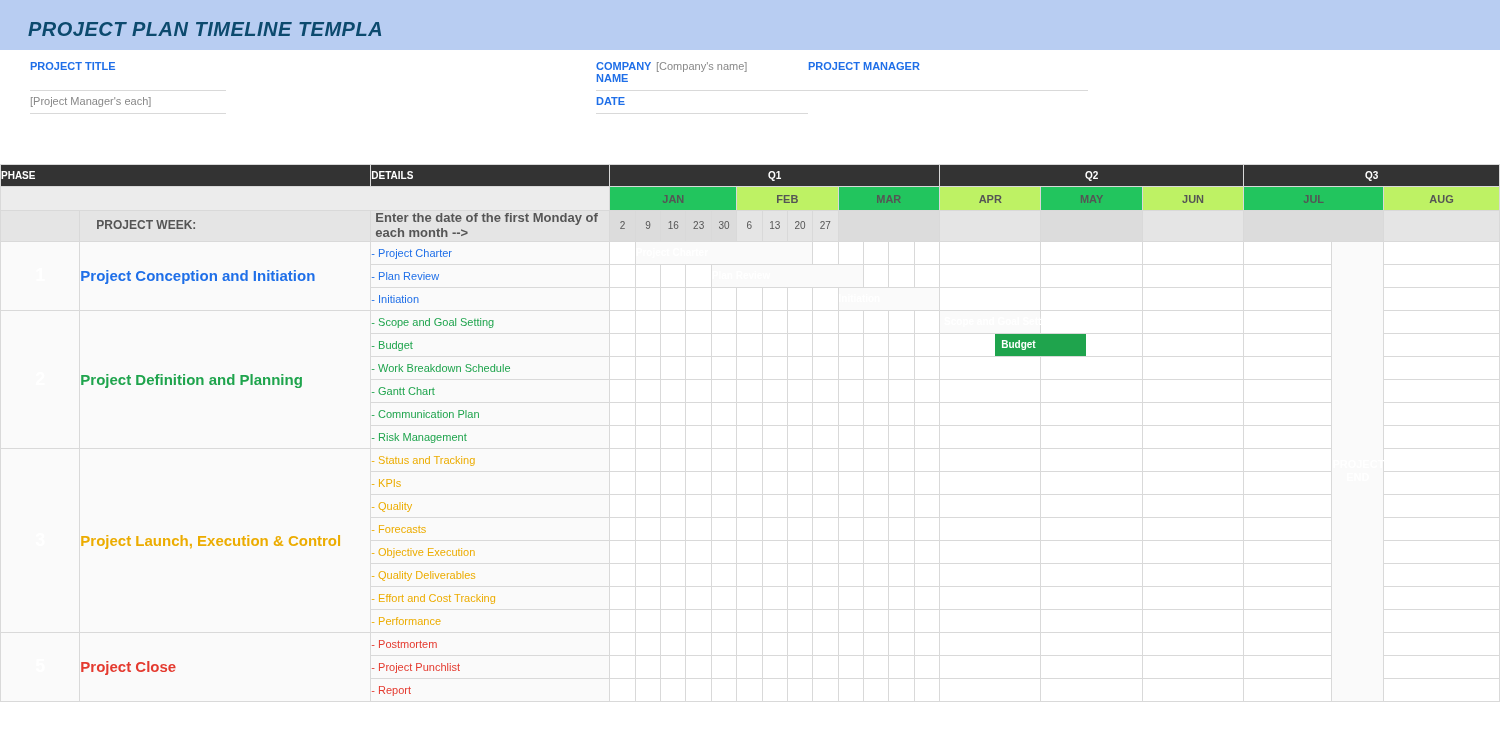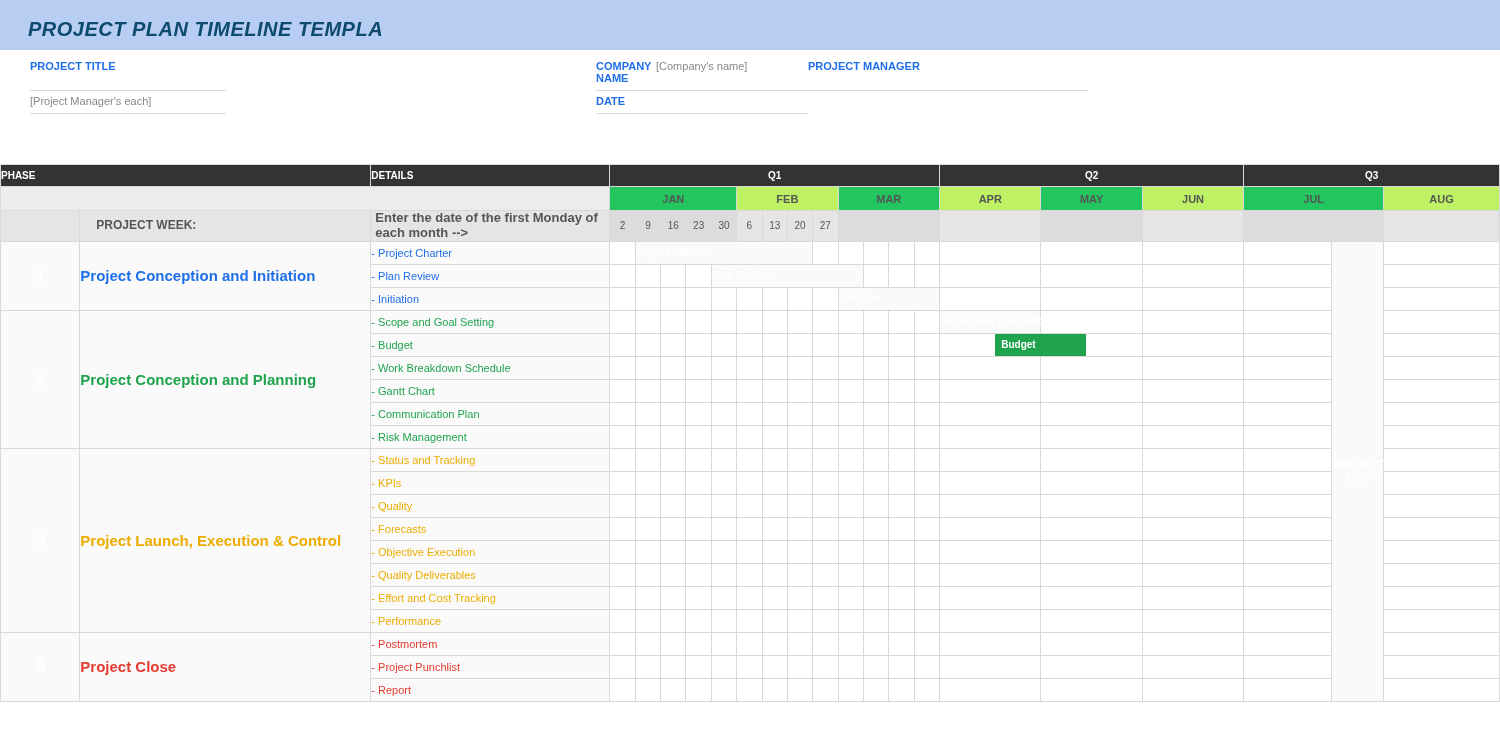--- a/index.html
+++ b/index.html
@@ -298,21 +298,21 @@
     <td class="bar bar-blue" colspan="4">Initiation</td>
     <td class="tl"></td>
         <td class="tl"></td>
         <td class="tl"></td>
     <td class="tl"></td>
         <td class="tl"></td>
   </tr>
 
   <tr>
     <td class="num c-green" rowspan="6">2</td>
-    <td class="pname t-green" rowspan="6">Project Conception and Planning</td>
+    <td class="pname t-green" rowspan="6">Project Definition and Planning</td>
     <td class="det d-green">Scope and Goal Setting</td>
     <td class="tl"></td>
         <td class="tl"></td>
         <td class="tl"></td>
         <td class="tl"></td>
         <td class="tl"></td>
         <td class="tl"></td>
         <td class="tl"></td>
         <td class="tl"></td>
         <td class="tl"></td>

